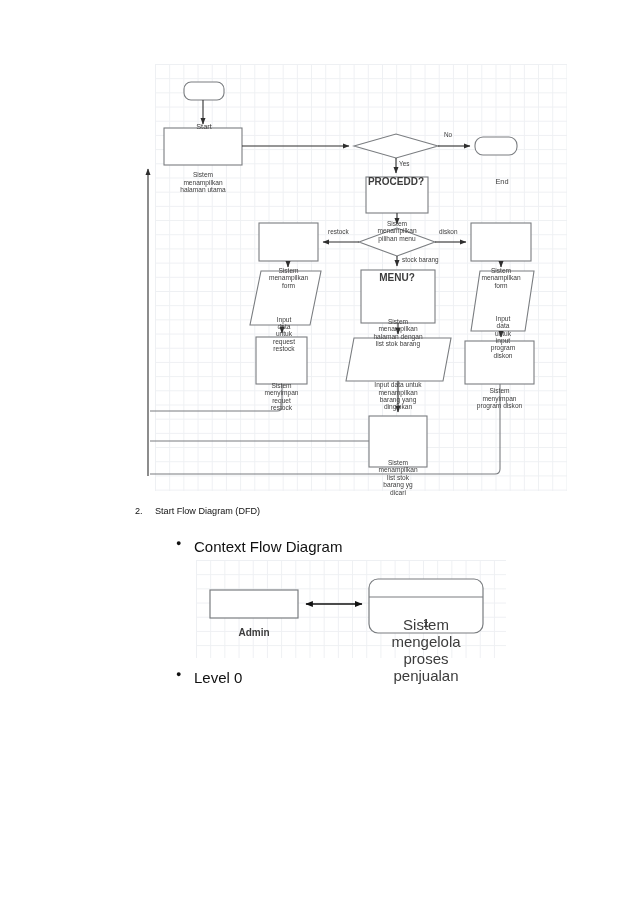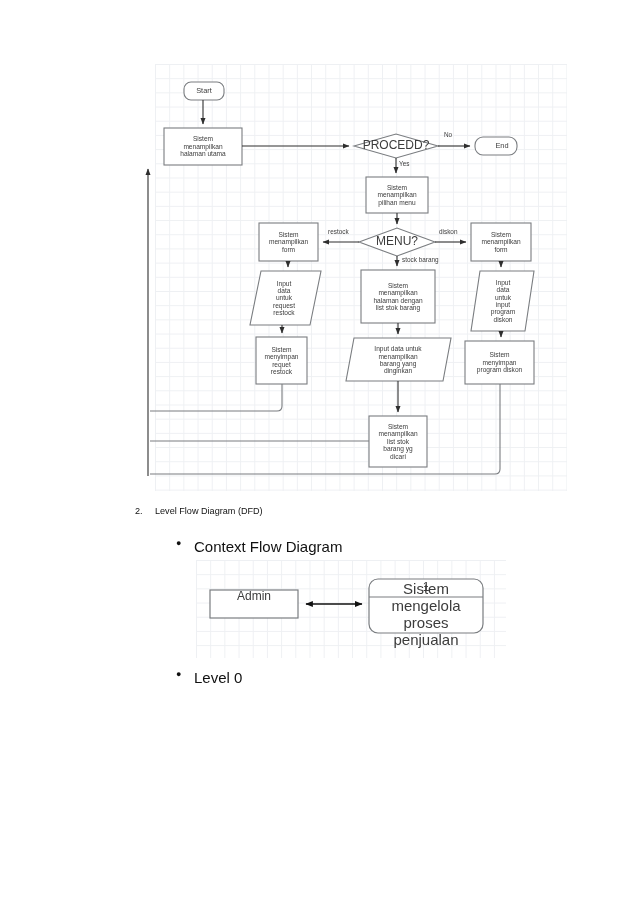--- a/index.html
+++ b/index.html
@@ -22,25 +22,25 @@
       linear-gradient(to right, #eef0f3 1px, transparent 1px),
       linear-gradient(to bottom, #eef0f3 1px, transparent 1px);
     background-size:14.2px 14.2px;
   }
   .svg-layer{position:absolute;left:0;top:0;width:100%;height:100%;overflow:visible;}
 
   
   .nodetext{
     position:absolute;display:flex;align-items:center;justify-content:center;
     text-align:center;color:#3c3c3c;line-height:1.12;
-    pointer-events:none;white-space:pre-line;
+    pointer-events:none;white-space:pre-line;margin-top:36px;
   }
   .t65{font-size:6.6px;}
   .t7{font-size:7.4px;}
-  .t8{font-size:12px;}
+  .t8{font-size:10px;font-weight:bold;}
   .t9{font-size:15px;}
   .edgelabel{position:absolute;font-size:6.4px;color:#3c3c3c;white-space:nowrap;}
 
   
   .doc-line{position:absolute;color:#111;}
   .num{font-size:9.1px;}
   .bullet-dot{position:absolute;font-size:9px;color:#111;line-height:1;}
   .bullet-label{position:absolute;font-size:15px;color:#111;}
 </style>
 </head>
@@ -171,21 +171,21 @@
 program diskon</div>
 
   <div class="edgelabel" style="left:289px;top:67px;">No</div>
   <div class="edgelabel" style="left:244px;top:96px;">Yes</div>
   <div class="edgelabel" style="left:173px;top:164px;">restock</div>
   <div class="edgelabel" style="left:284px;top:164px;">diskon</div>
   <div class="edgelabel" style="left:247px;top:192px;">stock barang</div>
 </div>
 
 <div class="doc-line num" style="left:135px;top:506px;">2.</div>
-<div class="doc-line num" style="left:155px;top:506px;">Level Flow Diagram (DFD)</div>
+<div class="doc-line num" style="left:155px;top:506px;">Start Flow Diagram (DFD)</div>
 
 <div class="bullet-dot" style="left:176px;top:539px;">●</div>
 <div class="bullet-label" style="left:194px;top:538px;">Context Flow Diagram</div>
 
 <div id="ctx-canvas">
   <svg class="svg-layer" viewBox="0 0 310 98" preserveAspectRatio="none">
     <defs>
       <marker id="ah2" markerWidth="8" markerHeight="8" refX="7" refY="3" orient="auto" markerUnits="userSpaceOnUse">
         <path d="M0,0 L7.5,3 L0,6 z" fill="#111"></path>
       </marker>

